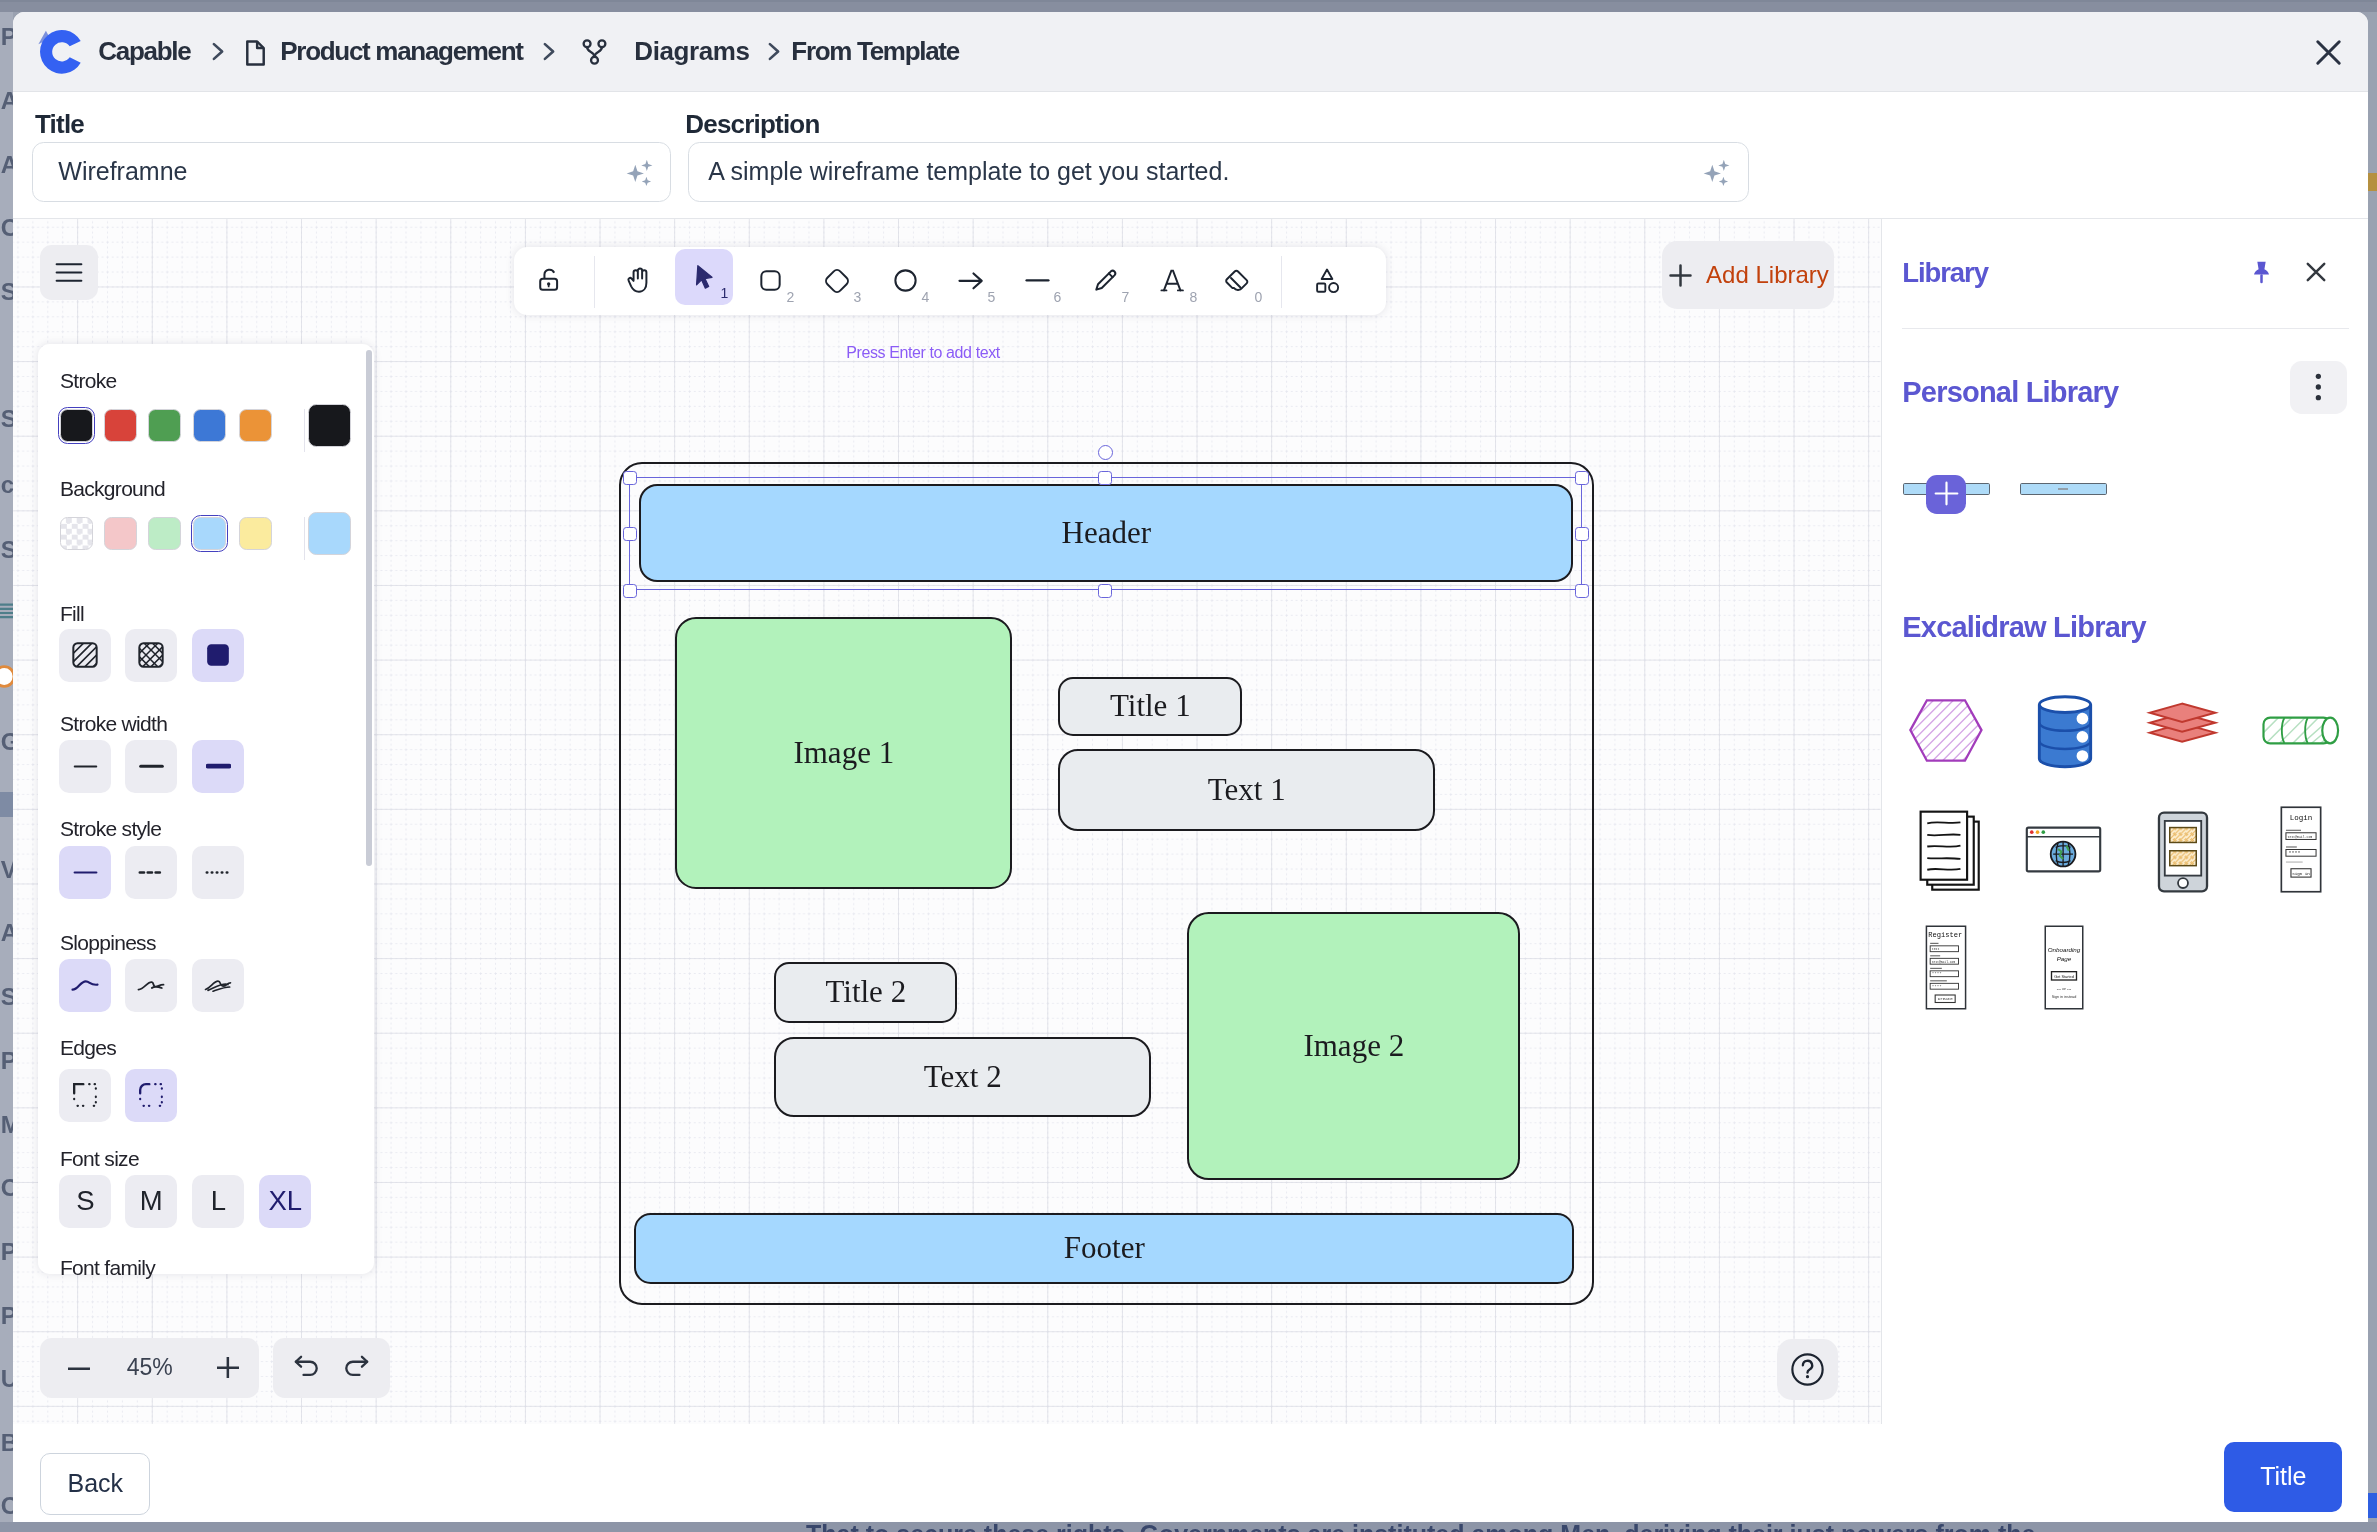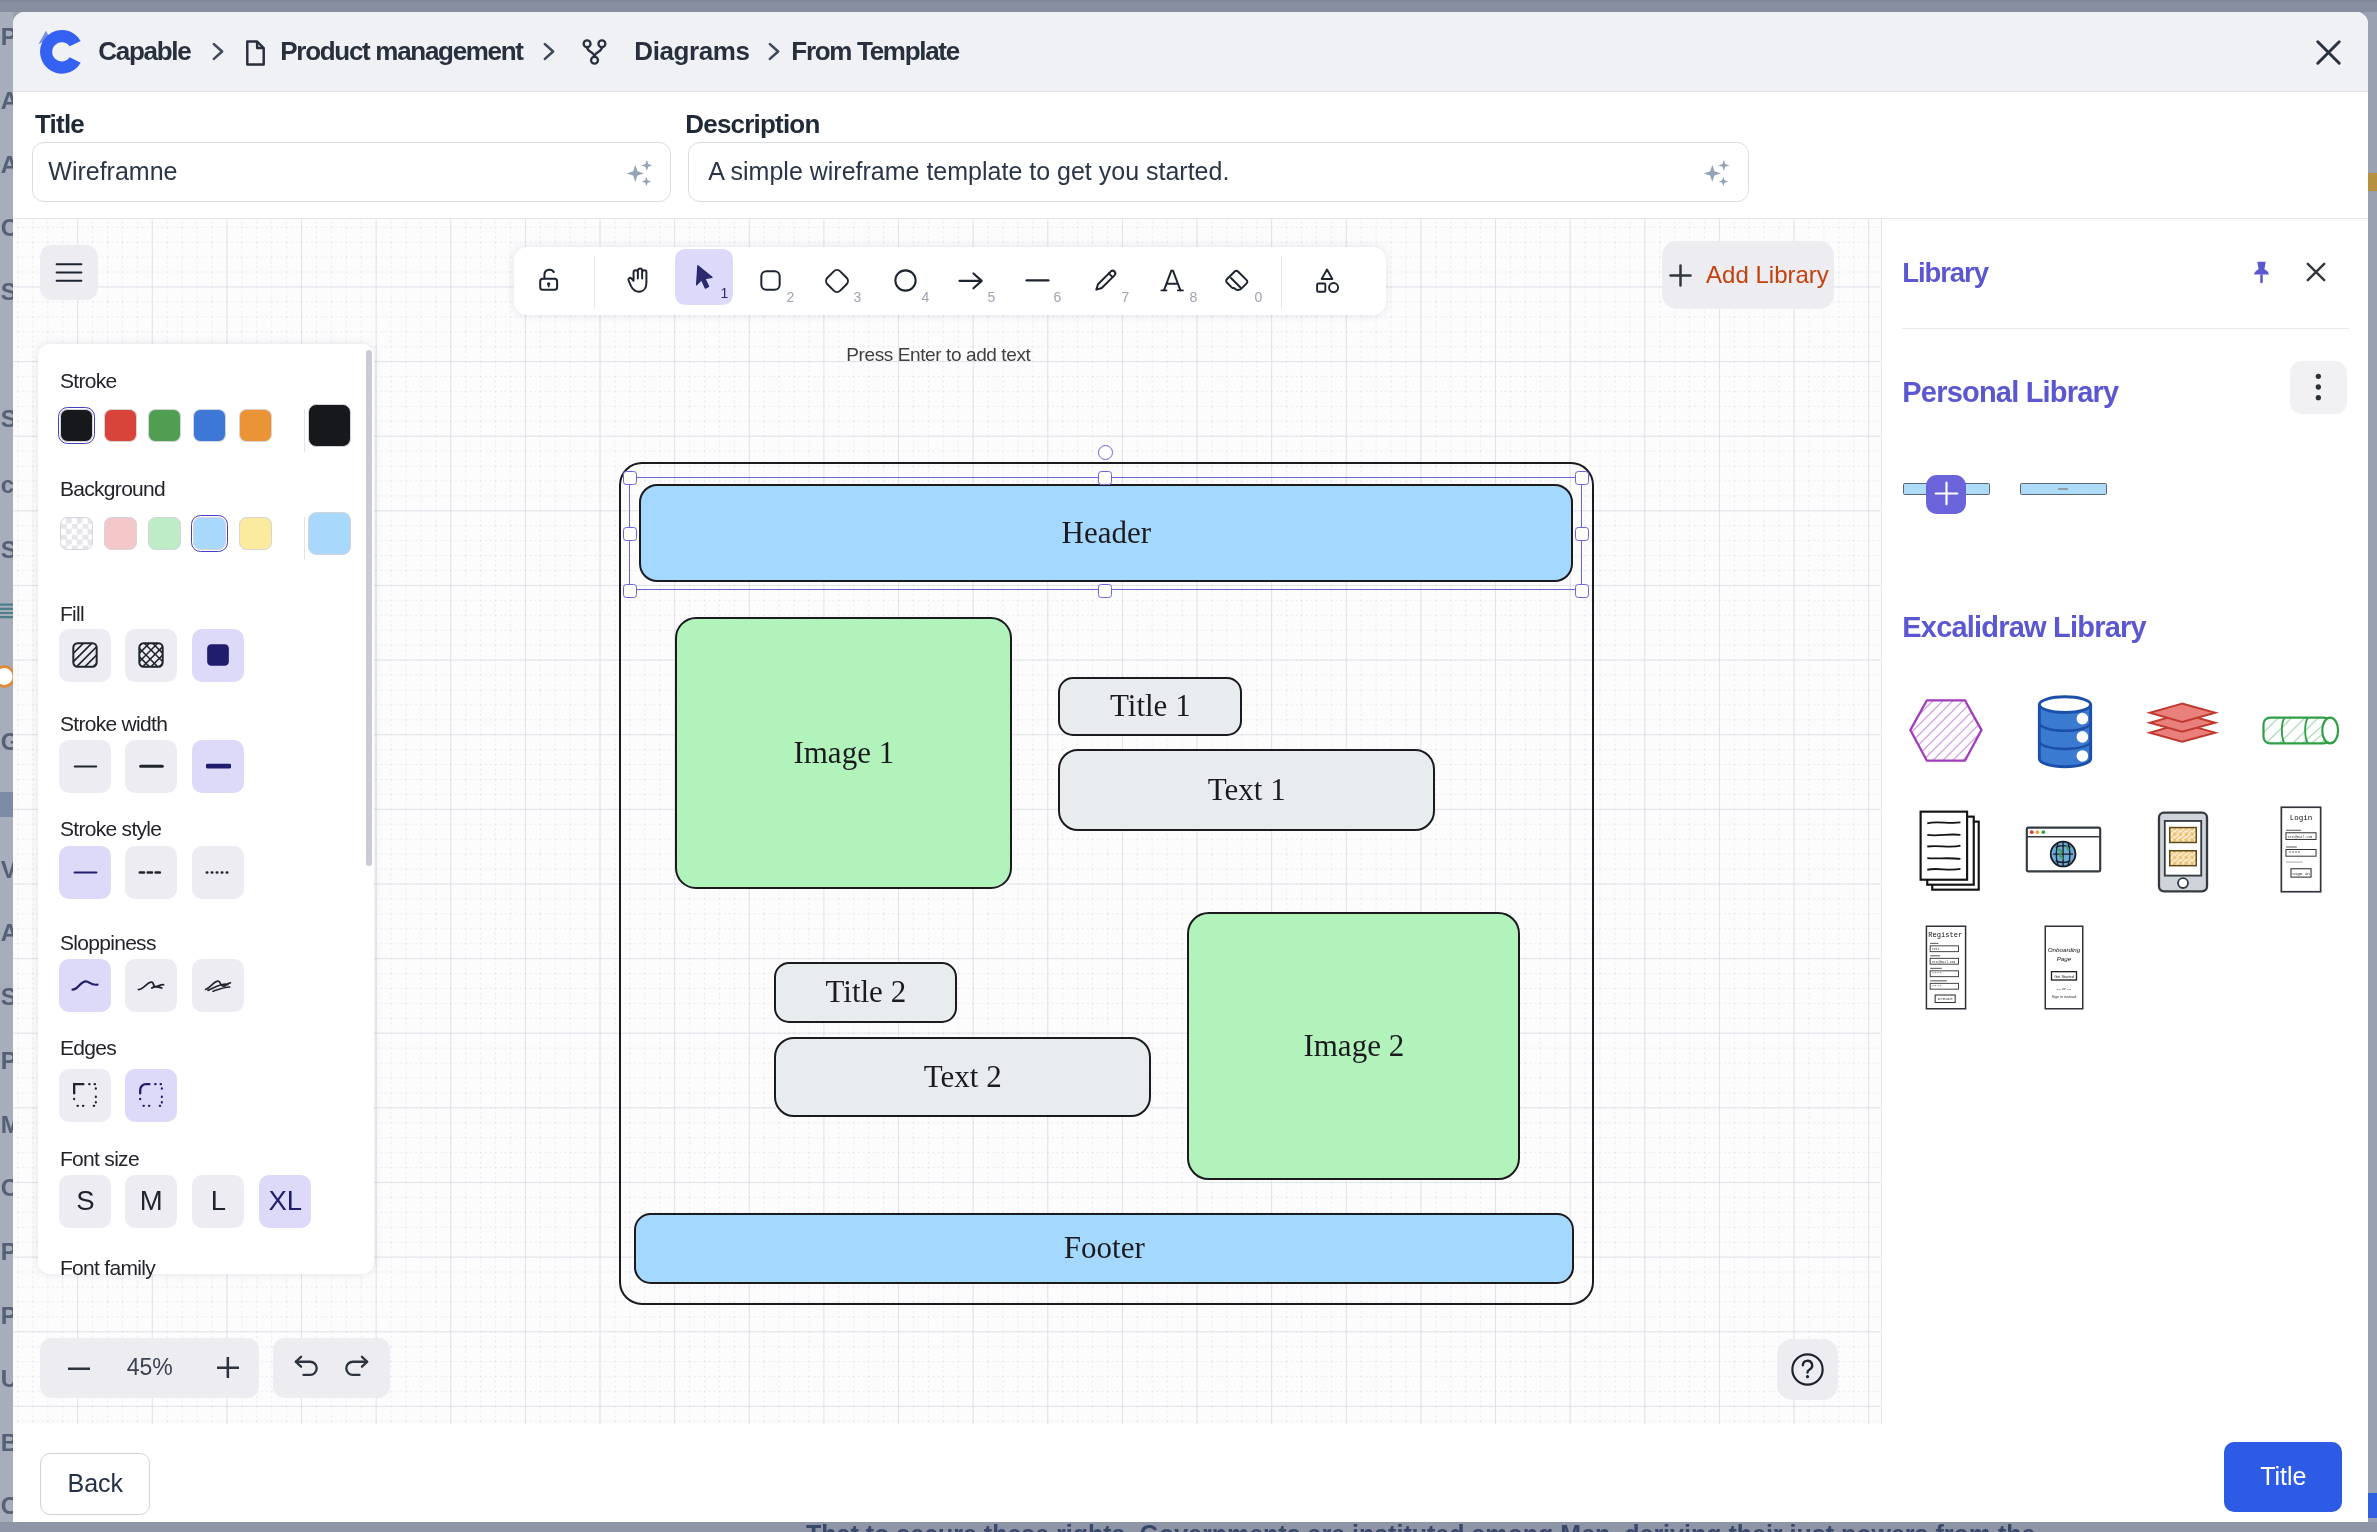--- a/index.html
+++ b/index.html
@@ -123,21 +123,21 @@
     <svg class="abs" style="left:751px;top:28px" width="20" height="23" viewBox="0 0 24 28">
         <path d="M7 5 L17 14 L7 23" stroke="#3f4a5c" stroke-width="3.2" fill="none" stroke-linecap="round" stroke-linejoin="round"></path>
       </svg>
     <div class="bc" style="left:778px;font-weight:600">From Template</div>
     <svg class="abs" style="left:2299px;top:24px" width="33" height="33" viewBox="0 0 40 40">
         <path d="M7 7 L33 33 M33 7 L7 33" stroke="#2a3242" stroke-width="3.6" stroke-linecap="round"></path>
       </svg>
   </div>
   <div id="formrow">
     <div class="abs flabel" style="left:21.7px;top:97px">Title</div>
-    <div class="finput" style="left:19px;top:130px;width:639px;height:60px;padding-left:15px">Wireframne</div>
+    <div class="finput" style="left:19px;top:130px;width:639px;height:60px;padding-left:25px">Wireframne</div>
     <svg class="abs" style="left:612px;top:147px" width="28" height="28" viewBox="0 0 34 34" fill="#94a3b8">
       <path d="M12.5 7 l2.6 7.9 L23 17.5 l-7.9 2.6 L12.5 28 l-2.6-7.9 L2 17.5 l7.9-2.6 Z"></path>
       <path d="M26.5 1 l1.7 5.1 5.1 1.7 -5.1 1.7 -1.7 5.1 -1.7-5.1 -5.1-1.7 5.1-1.7 Z"></path>
       <path d="M26 21.5 l1.5 4.2 4.2 1.5 -4.2 1.5 -1.5 4.2 -1.5-4.2 -4.2-1.5 4.2-1.5 Z"></path>
     </svg>
     <div class="abs flabel" style="left:672px;top:97px">Description</div>
     <div class="finput" style="left:675px;top:130px;width:1061px;height:60px;padding-left:19px">A simple wireframe template to get you started.</div>
     <svg class="abs" style="left:1689px;top:147px" width="28" height="28" viewBox="0 0 34 34" fill="#94a3b8">
       <path d="M12.5 7 l2.6 7.9 L23 17.5 l-7.9 2.6 L12.5 28 l-2.6-7.9 L2 17.5 l7.9-2.6 Z"></path>
       <path d="M26.5 1 l1.7 5.1 5.1 1.7 -5.1 1.7 -1.7 5.1 -1.7-5.1 -5.1-1.7 5.1-1.7 Z"></path>
@@ -270,21 +270,21 @@
         </div>
       </div>
 
       <div class="gbtn" style="left:1649px;top:22.5px;width:172px;height:68px;border-radius:15px">
         <svg width="25" height="25" viewBox="0 0 30 30" style="margin-right:13.3px">
             <path d="M15 3 V27 M3 15 H27" stroke="#32383f" stroke-width="3" stroke-linecap="round"></path>
           </svg>
         <span style="font-size:24px;color:#c2410c">Add Library</span>
       </div>
 
-      <div class="abs" style="left:833px;top:125px;font-size:19px;letter-spacing:-0.4px;color:#404040">Press Enter to add text</div>
+      <div class="abs" style="left:833px;top:125px;font-size:16px;letter-spacing:-0.4px;color:#8b5cf6">Press Enter to add text</div>
 
       <div class="island" id="opts">
         <div class="lbl" style="top:25px">Stroke</div>
         <div class="sw on" style="left:21.7px;top:65px;background:#17181c"></div>
         <div class="sw" style="left:66px;top:65px;background:#d8433a"></div>
         <div class="sw" style="left:110px;top:65px;background:#4f9e52"></div>
         <div class="sw" style="left:155px;top:65px;background:#3d78d6"></div>
         <div class="sw" style="left:201px;top:65px;background:#eb9337"></div>
         <div class="vdiv" style="left:266px;top:65px;height:43px"></div>
         <div class="swl" style="left:270px;top:60px;background:#17181c"></div>

